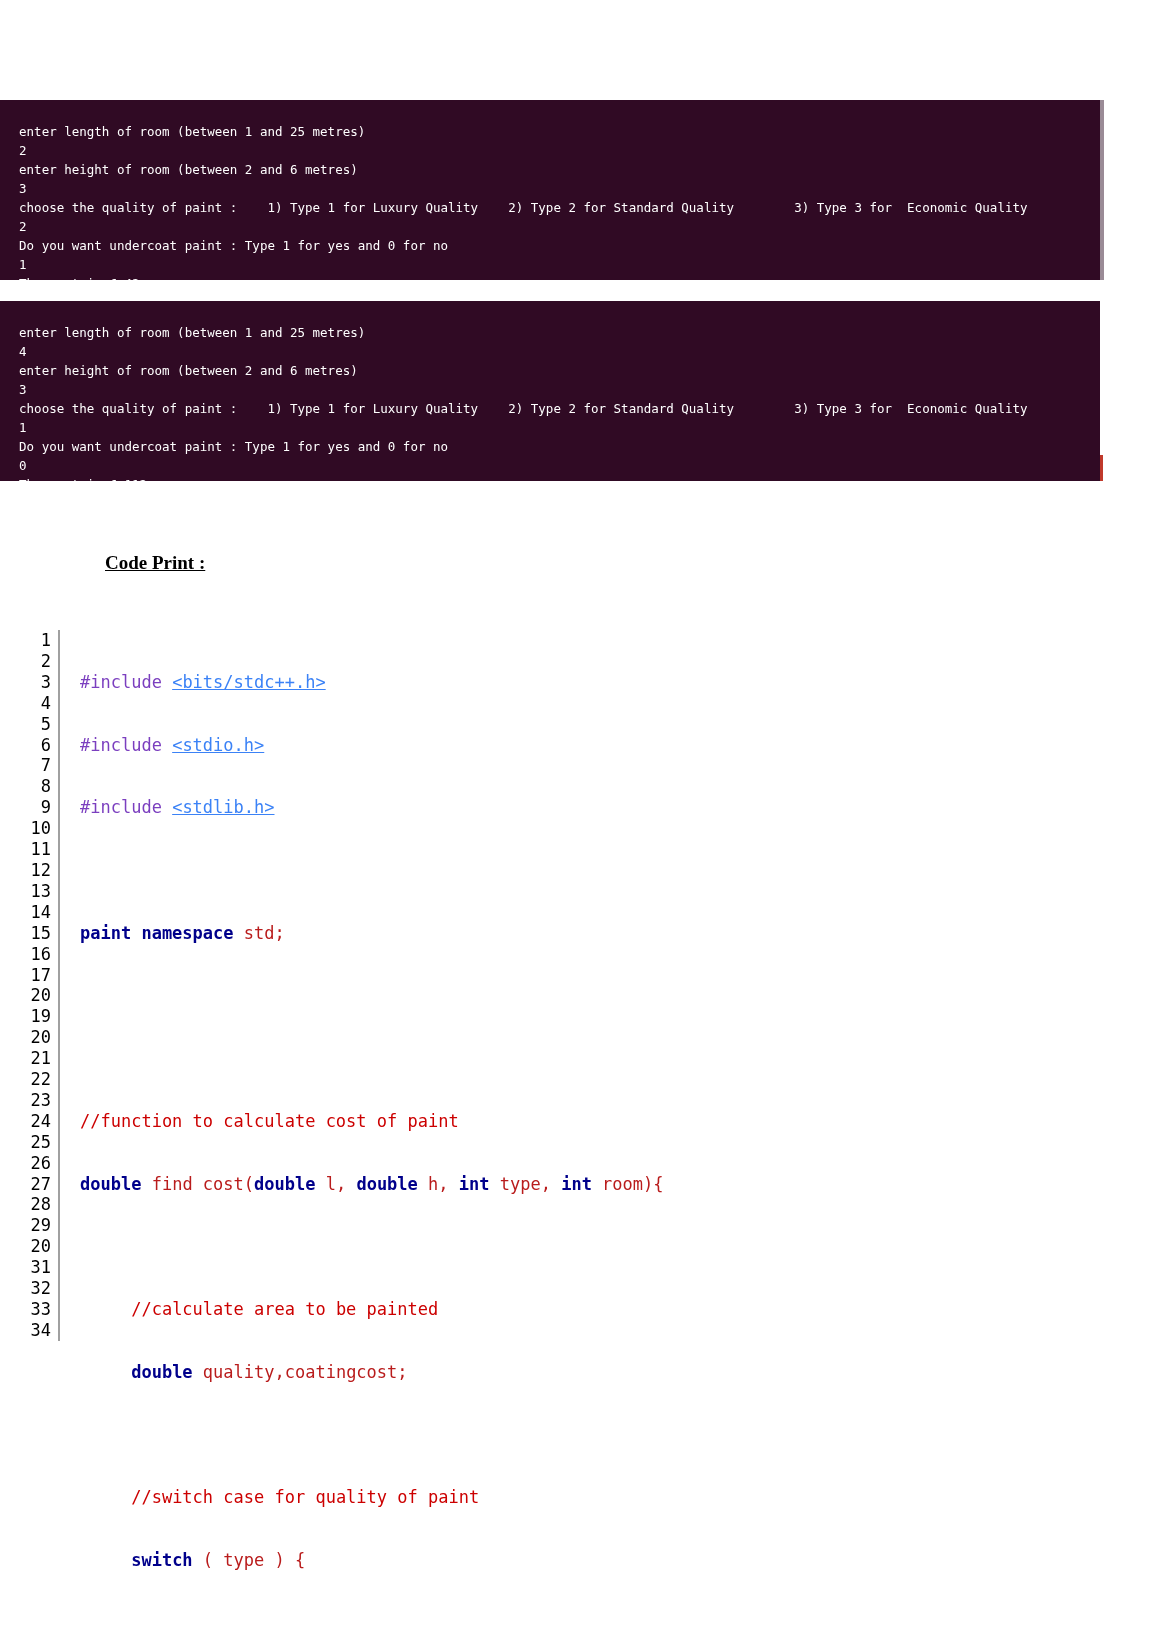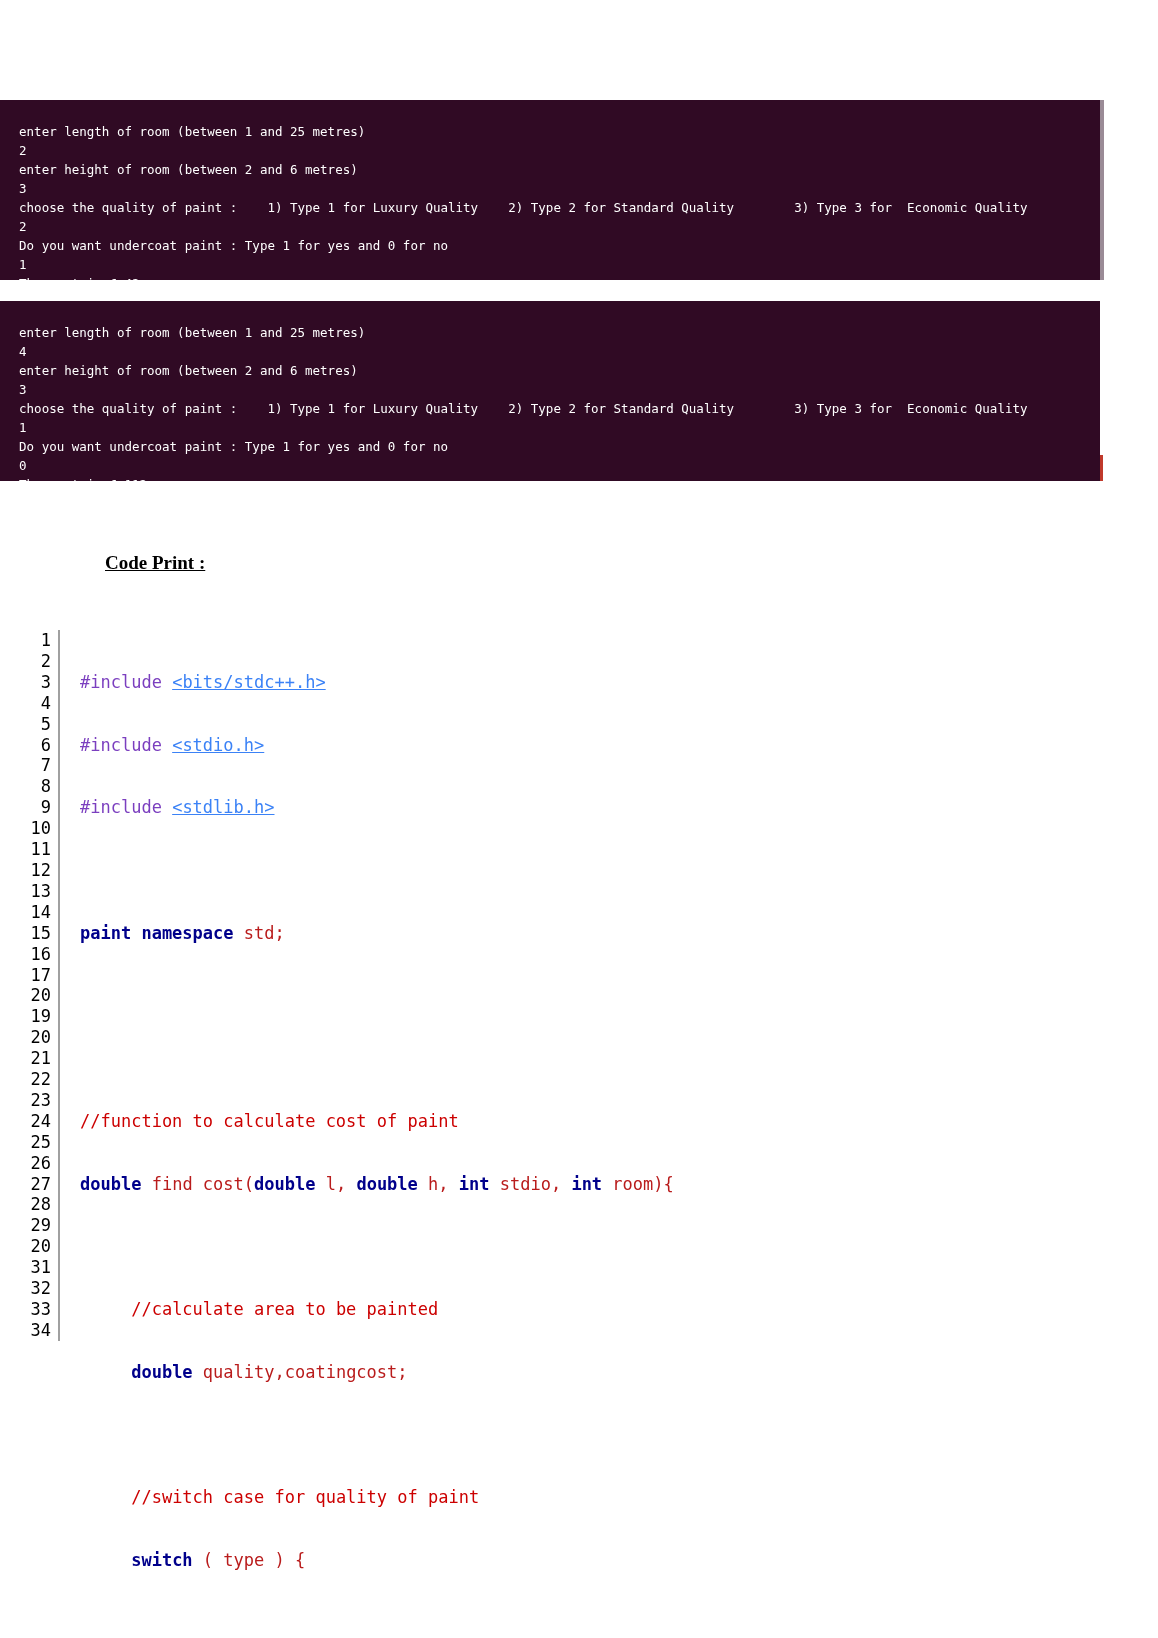--- a/index.html
+++ b/index.html
@@ -180,21 +180,21 @@
 
   <div id="code-body">
     <span class="cl"><span class="pre">#include</span> <span class="inc">&lt;bits/stdc++.h&gt;</span></span>
     <span class="cl"><span class="pre">#include</span> <span class="inc">&lt;stdio.h&gt;</span></span>
     <span class="cl"><span class="pre">#include</span> <span class="inc">&lt;stdlib.h&gt;</span></span>
     <span class="cl"> </span>
     <span class="cl"><span class="kw">paint namespace</span> <span class="pl">std;</span></span>
     <span class="cl"> </span>
     <span class="cl"> </span>
     <span class="cl"><span class="cmt">//function to calculate cost of paint</span></span>
-    <span class="cl"><span class="kw">double</span> <span class="pl">find cost(</span><span class="kw">double</span><span class="pl"> l, </span><span class="kw">double</span><span class="pl"> h, </span><span class="kw">int</span><span class="pl"> stdio, </span><span class="kw">int</span><span class="pl"> room){</span></span>
+    <span class="cl"><span class="kw">double</span> <span class="pl">find cost(</span><span class="kw">double</span><span class="pl"> l, </span><span class="kw">double</span><span class="pl"> h, </span><span class="kw">int</span><span class="pl"> type, </span><span class="kw">int</span><span class="pl"> room){</span></span>
     <span class="cl"> </span>
     <span class="cl">     <span class="cmt">//calculate area to be painted</span></span>
     <span class="cl">     <span class="kw">double</span><span class="pl"> quality,coatingcost;</span></span>
     <span class="cl"> </span>
     <span class="cl">     <span class="cmt">//switch case for quality of paint</span></span>
     <span class="cl">     <span class="kw">switch</span><span class="pl"> ( type ) {</span></span>
     
     
     
     

